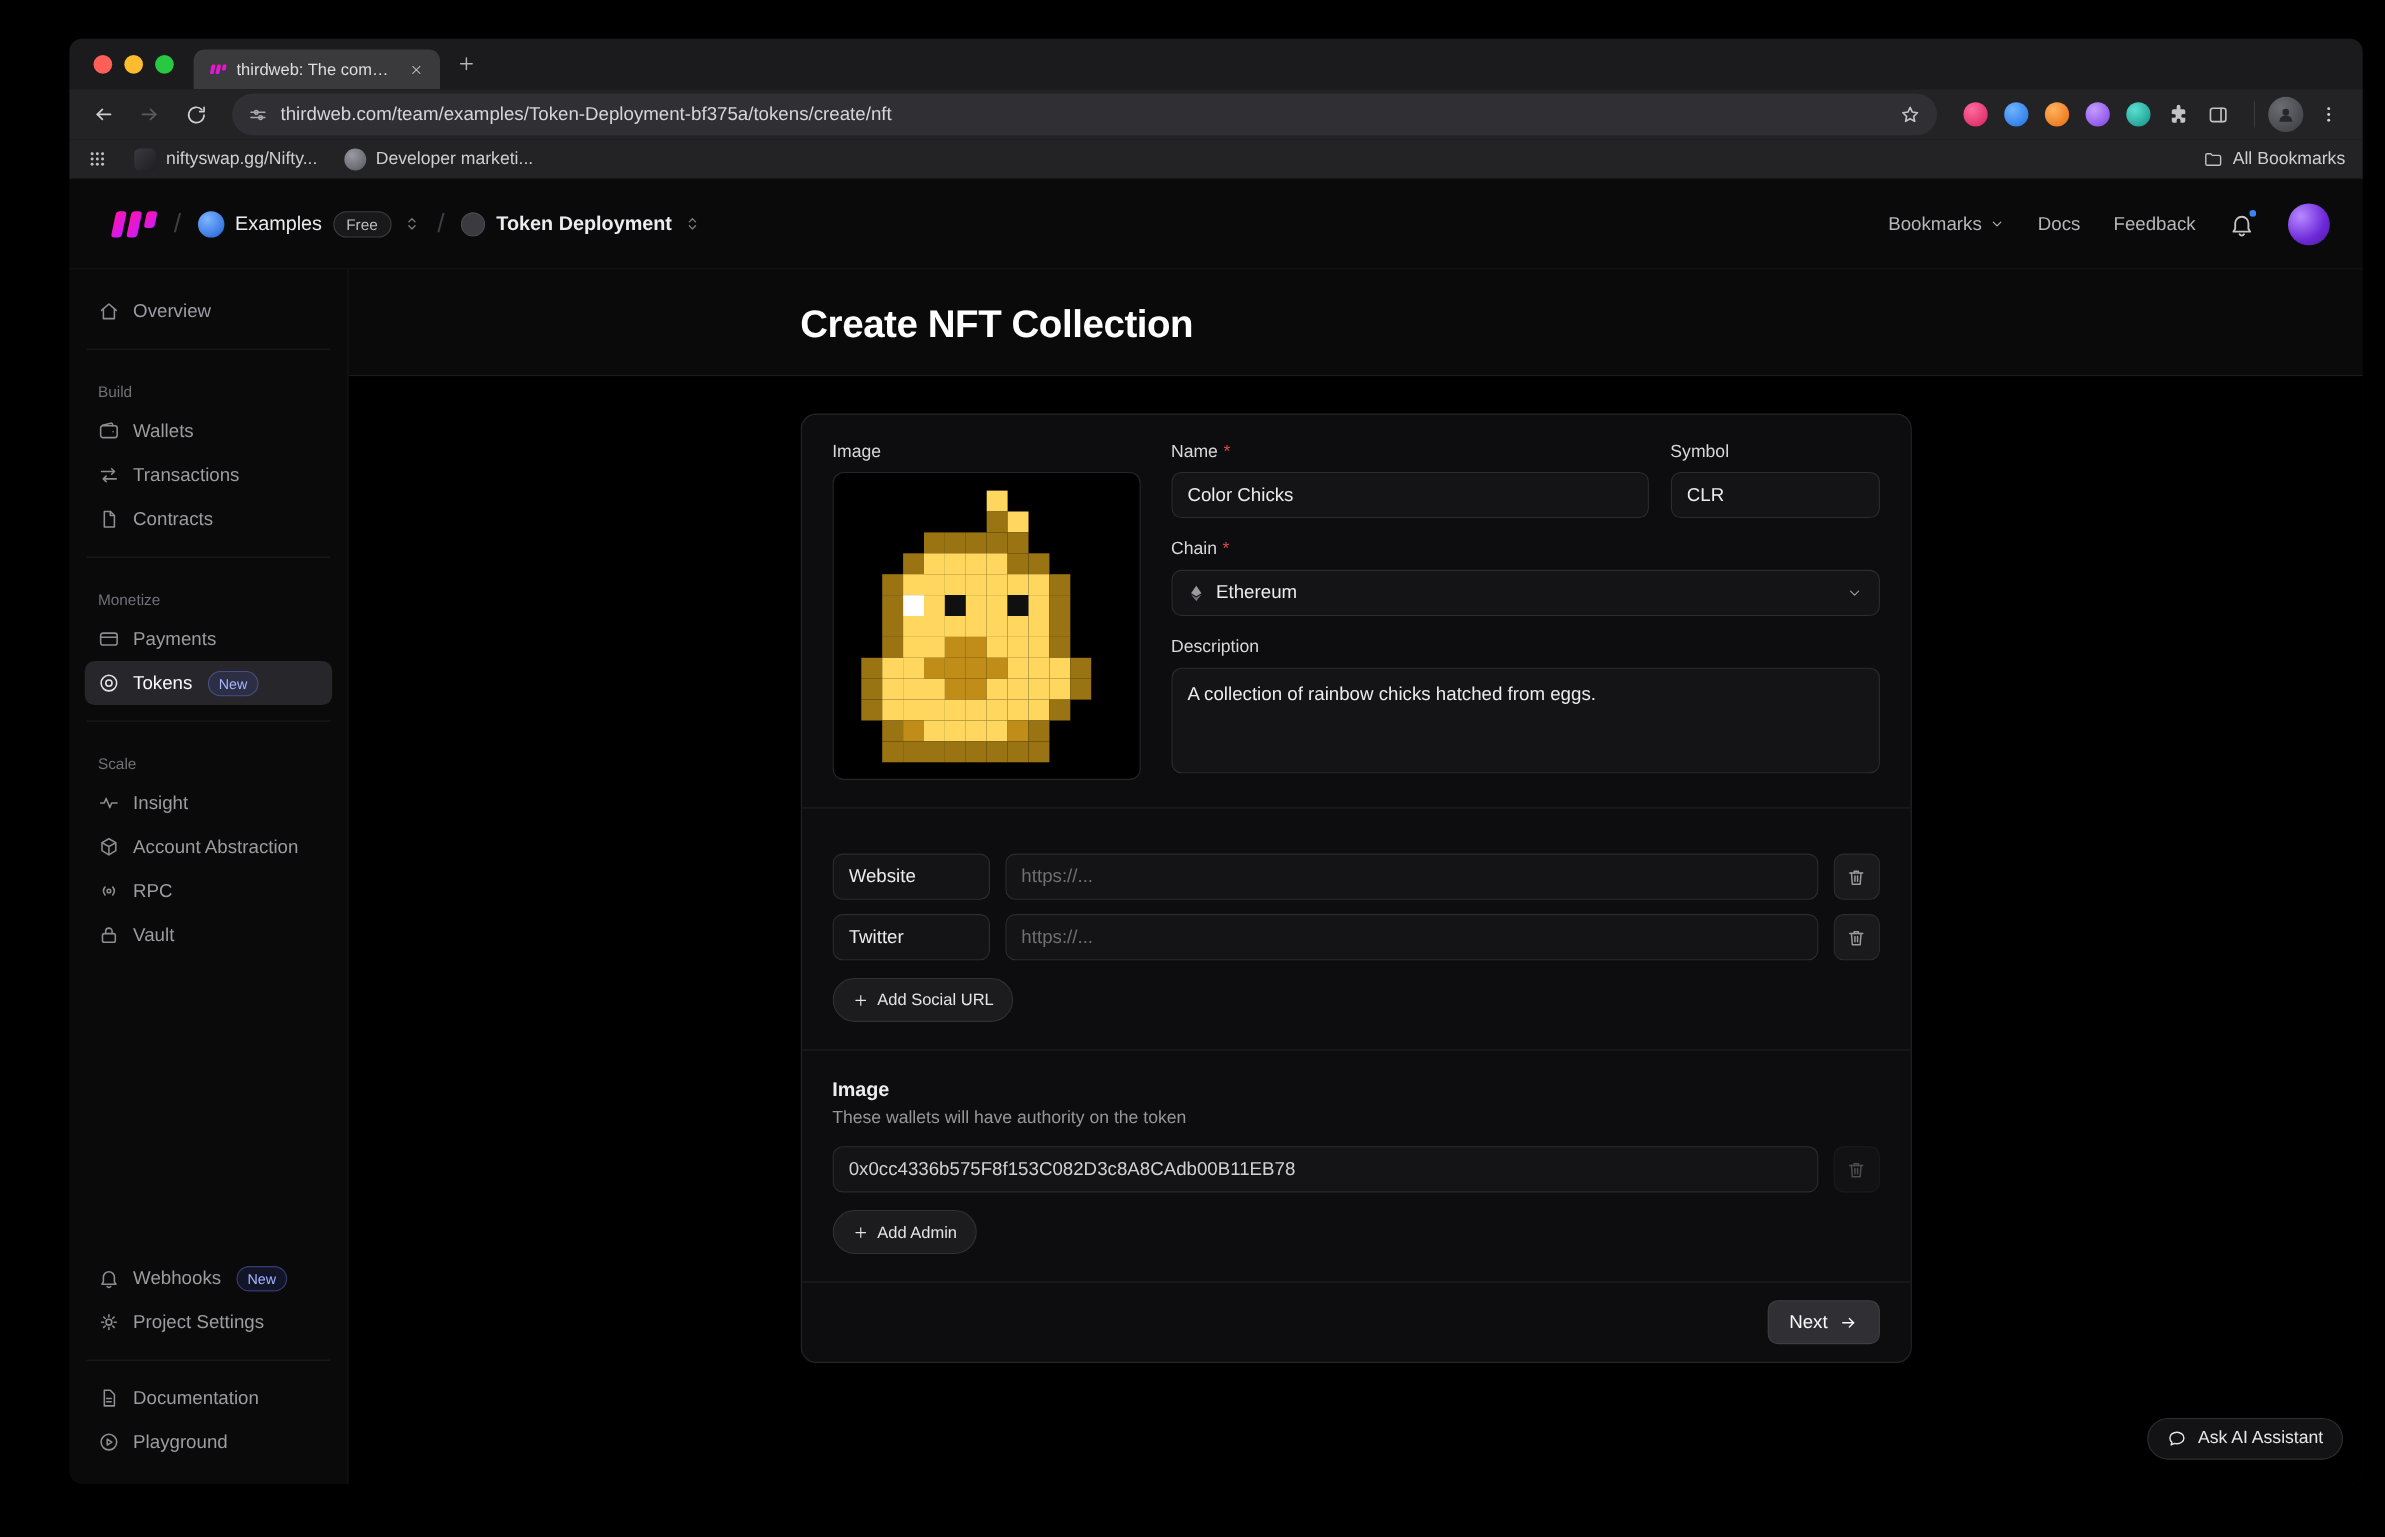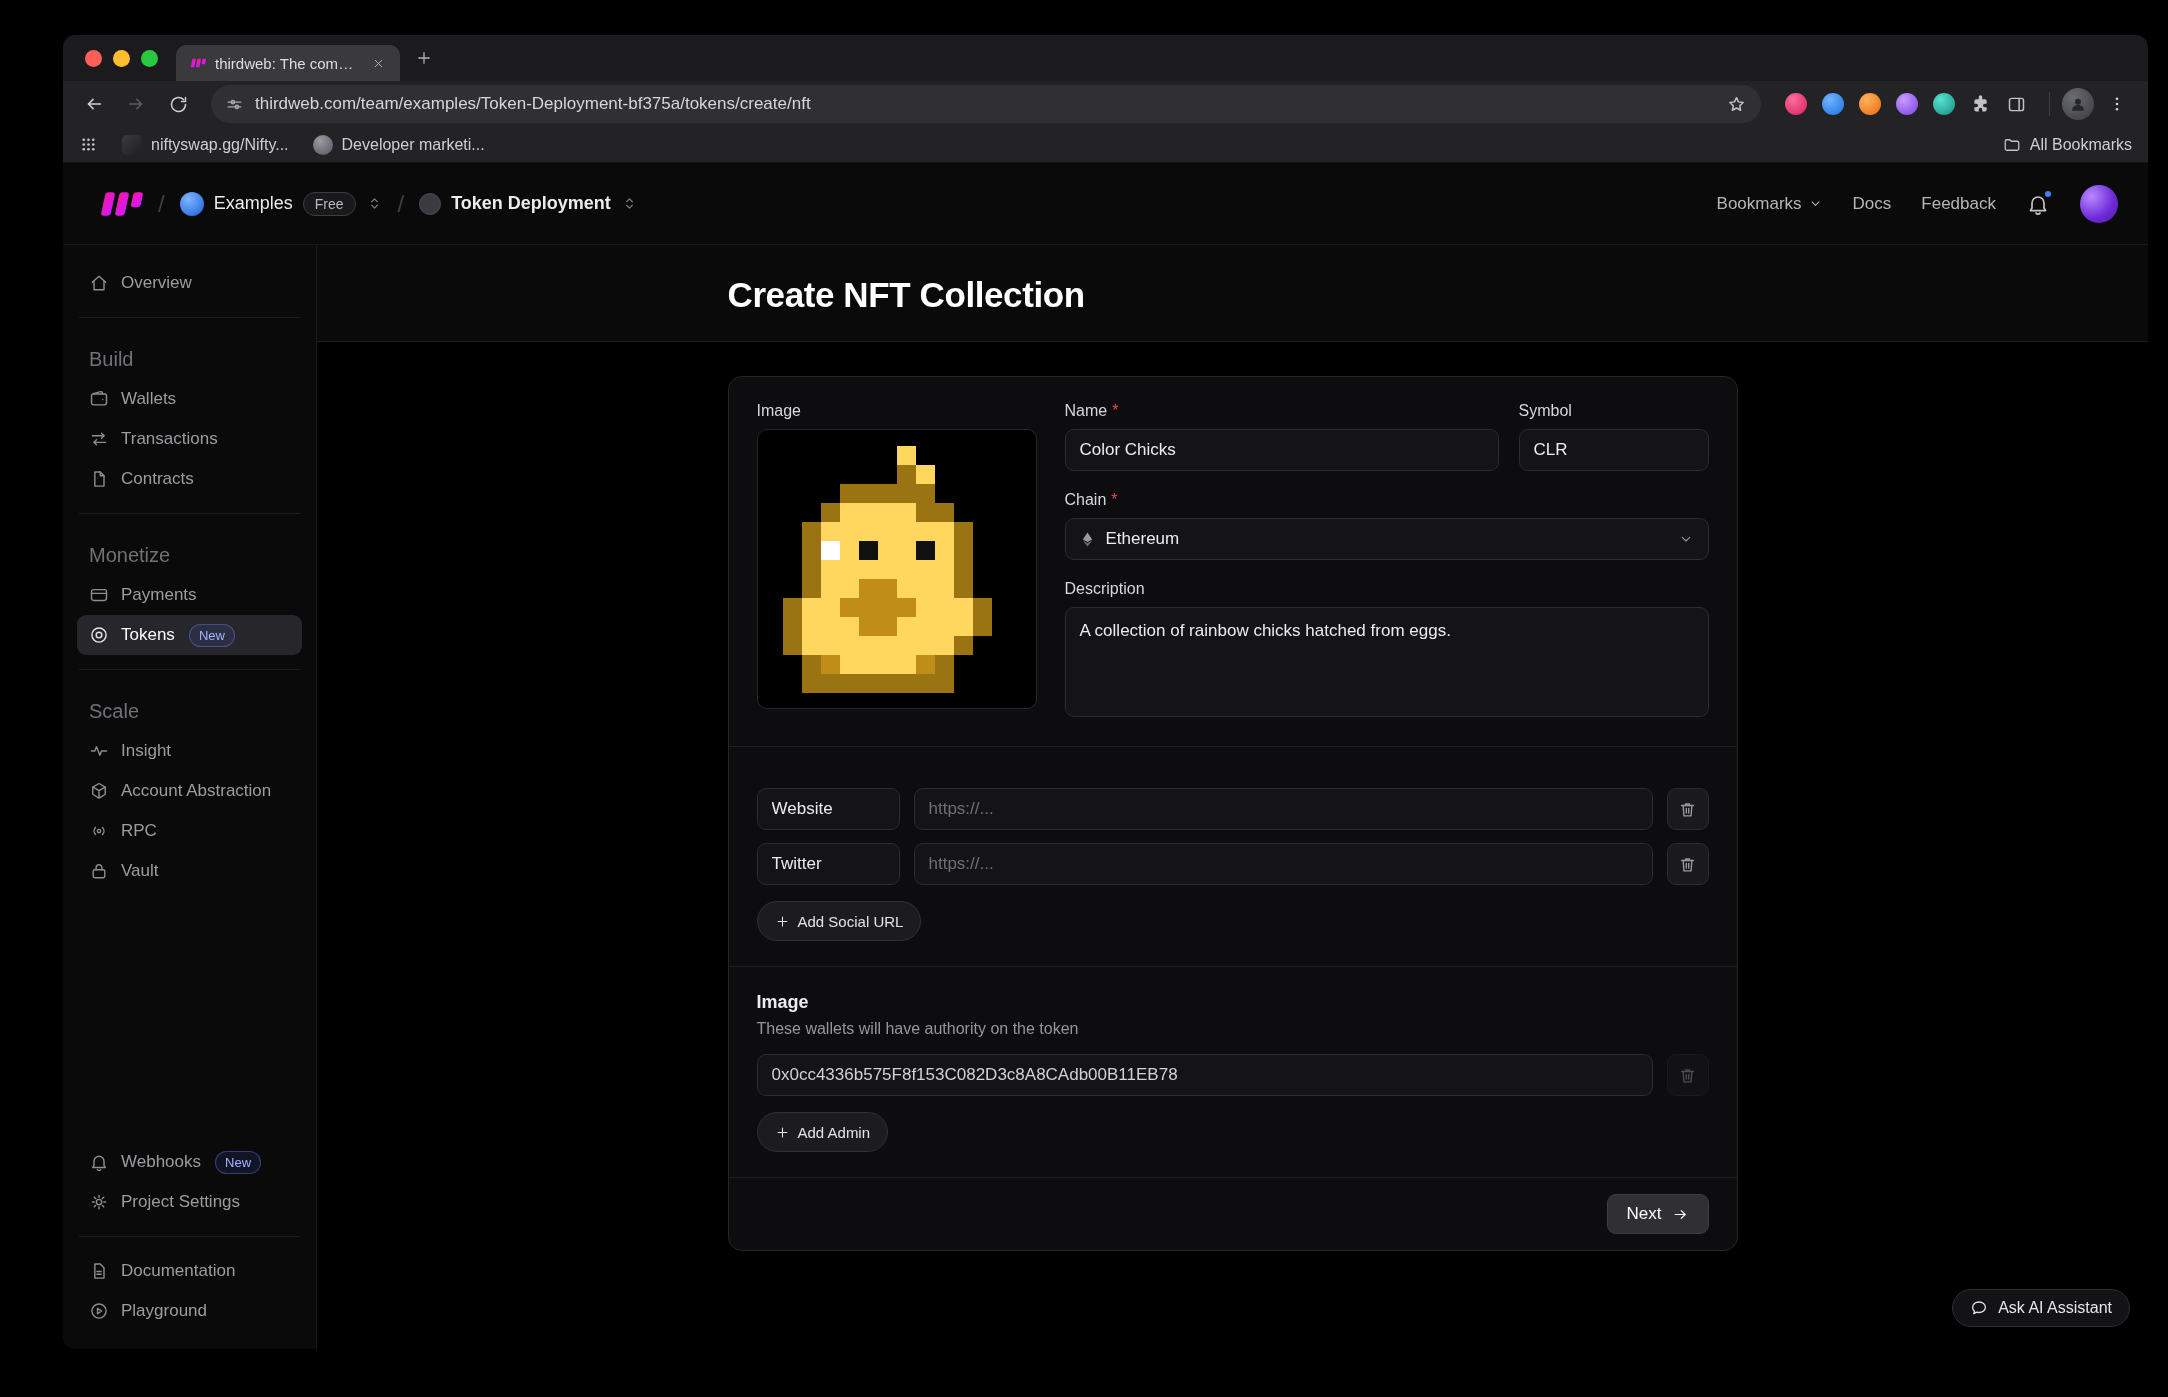--- a/index.html
+++ b/index.html
@@ -49,21 +49,21 @@
   .bell-dot { position:absolute; top:-3px; right:-3px; width:10px; height:10px; border-radius:50%; background:#3b82f6; border:2px solid #0a0a0b; }
   .user-avatar { width:38px; height:38px; border-radius:50%; background:radial-gradient(circle at 30% 30%, #b78aff, #6d28d9 60%, #4c1d95); }
 
   
   .app-body { flex:1; display:flex; min-height:0; }
   .sidebar { width:254px; flex:0 0 254px; border-right:1px solid #19191b; padding:18px 14px 18px; display:flex; flex-direction:column; background:#0a0a0b; }
   .side-item { display:flex; align-items:center; gap:12px; height:40px; padding:0 12px; border-radius:9px; color:#9d9da1; font-size:17px; flex:none; }
   .side-item svg { flex:none; color:#8d8d92; }
   .side-item.active { background:#27272b; color:#fafafa; }
   .side-item.active svg { color:#e4e4e7; }
-  .side-label { font-size:20px; color:#717176; padding:0 12px; margin:16px 0 8px; flex:none; }
+  .side-label { font-size:14px; color:#717176; padding:0 12px; margin:16px 0 8px; flex:none; }
   .side-div { height:1px; background:#1d1d20; margin:14px 2px; flex:none; }
   .side-spacer { flex:1; }
   .badge-new { font-size:13px; line-height:1; color:#a7b4ff; background:rgba(85,100,255,.12); border:1px solid rgba(125,140,255,.35); padding:4px 9px; border-radius:999px; margin-left:2px; }
 
   
   .main { flex:1; display:flex; flex-direction:column; min-width:0; background:#0a0a0b; }
   .container { width:1010px; margin:0 auto; }
   .page-head { padding:30px 0 26px; flex:0 0 auto; }
   .page-title { font-size:35px; font-weight:700; letter-spacing:-.4px; color:#ffffff; }
   .page-sub { margin-top:9px; font-size:18px; color:#98989d; }
@@ -83,21 +83,21 @@
   .pixel-grid div { width:19px; height:19px; }
 
   .right-col { flex:1; display:flex; flex-direction:column; gap:20px; min-width:0; }
   .frow { display:flex; gap:20px; }
   .grow { flex:1; min-width:0; }
   .w-190 { width:190px; flex:none; }
 
   .input, .textarea { width:100%; background:#141416; border:1px solid #2b2b30; border-radius:9px; color:#ececee; font-size:17px; font-family:"Liberation Sans","DejaVu Sans",sans-serif; outline:none; }
   .input { height:42px; padding:0 14px; }
   .input::placeholder, .textarea::placeholder { color:#6f6f74; }
-  .textarea { height:110px; padding:11px 14px; resize:none; line-height:1.45; }
+  .textarea { height:96px; padding:11px 14px; resize:none; line-height:1.45; }
   .select { height:42px; background:#141416; border:1px solid #2b2b30; border-radius:9px; display:flex; align-items:center; gap:11px; padding:0 14px; font-size:17px; color:#ececee; }
   .select .chev { margin-left:auto; color:#9b9b9f; }
 
   .sec-title { font-size:18px; font-weight:700; color:#ededef; }
   .sec-sub { font-size:16px; color:#96969b; margin-top:7px; }
   .social-rows { margin-top:16px; display:flex; flex-direction:column; gap:13px; }
   .srow { display:flex; gap:14px; align-items:center; }
   .platform { width:143px; flex:none; }
   .icon-btn { width:42px; height:42px; flex:none; border-radius:9px; background:#1a1a1d; border:1px solid #2b2b30; display:grid; place-items:center; color:#9a9a9f; }
   .icon-btn.disabled { opacity:.45; }

